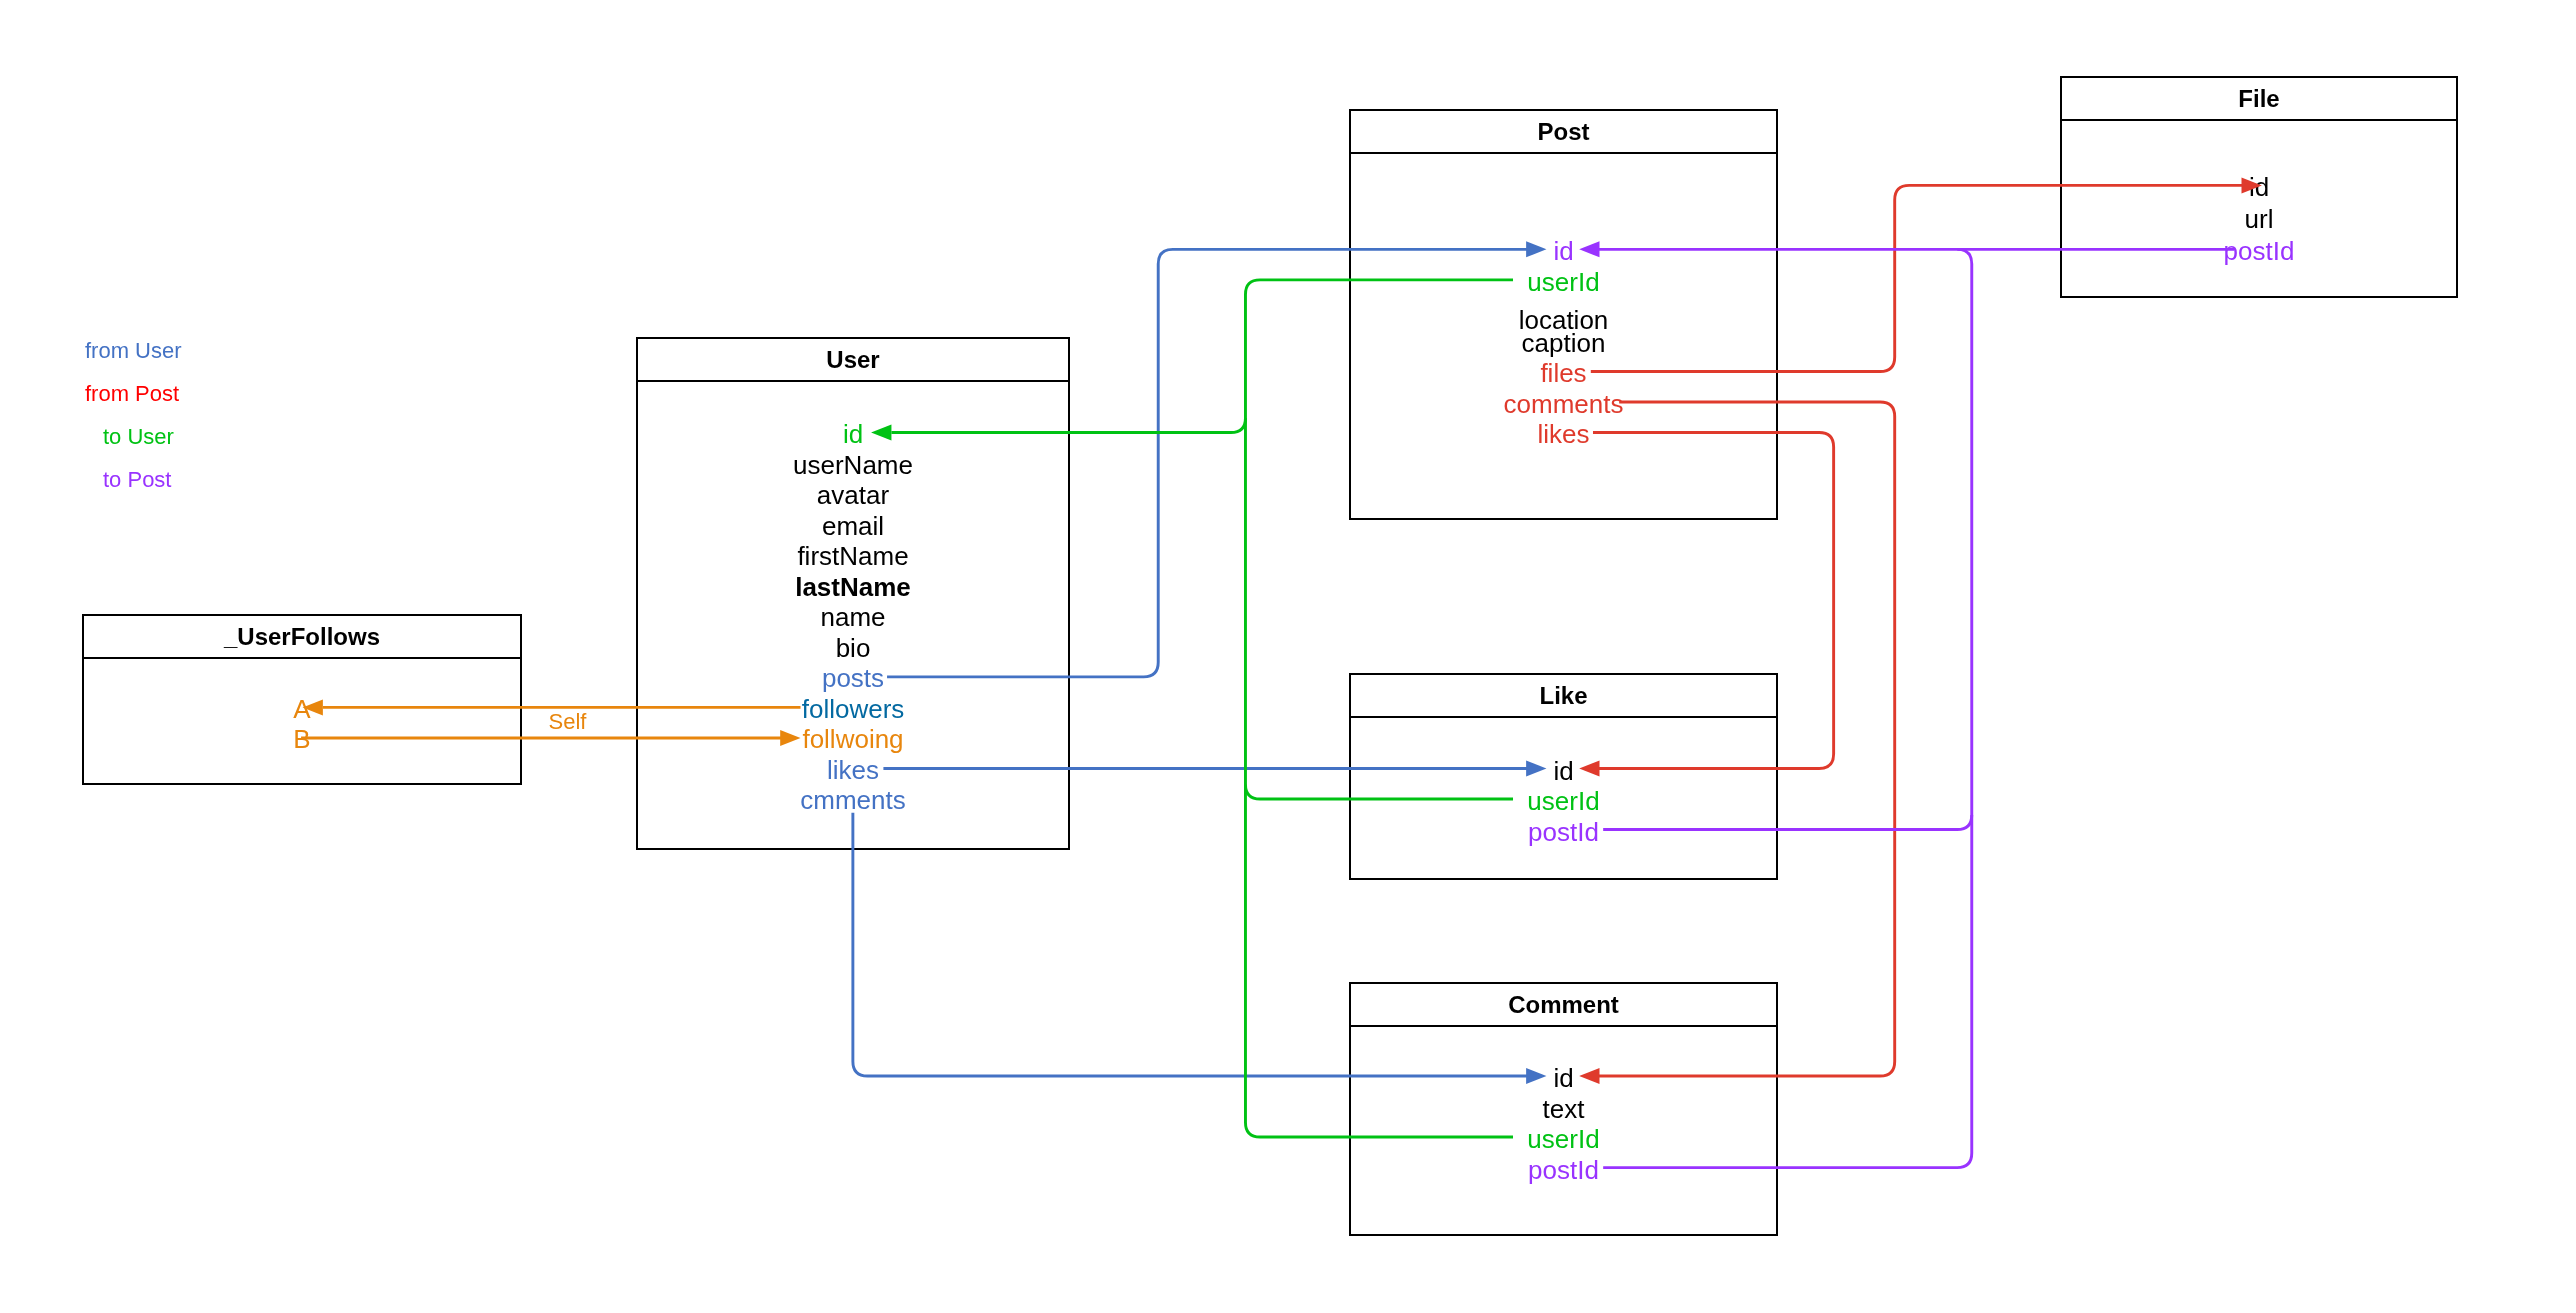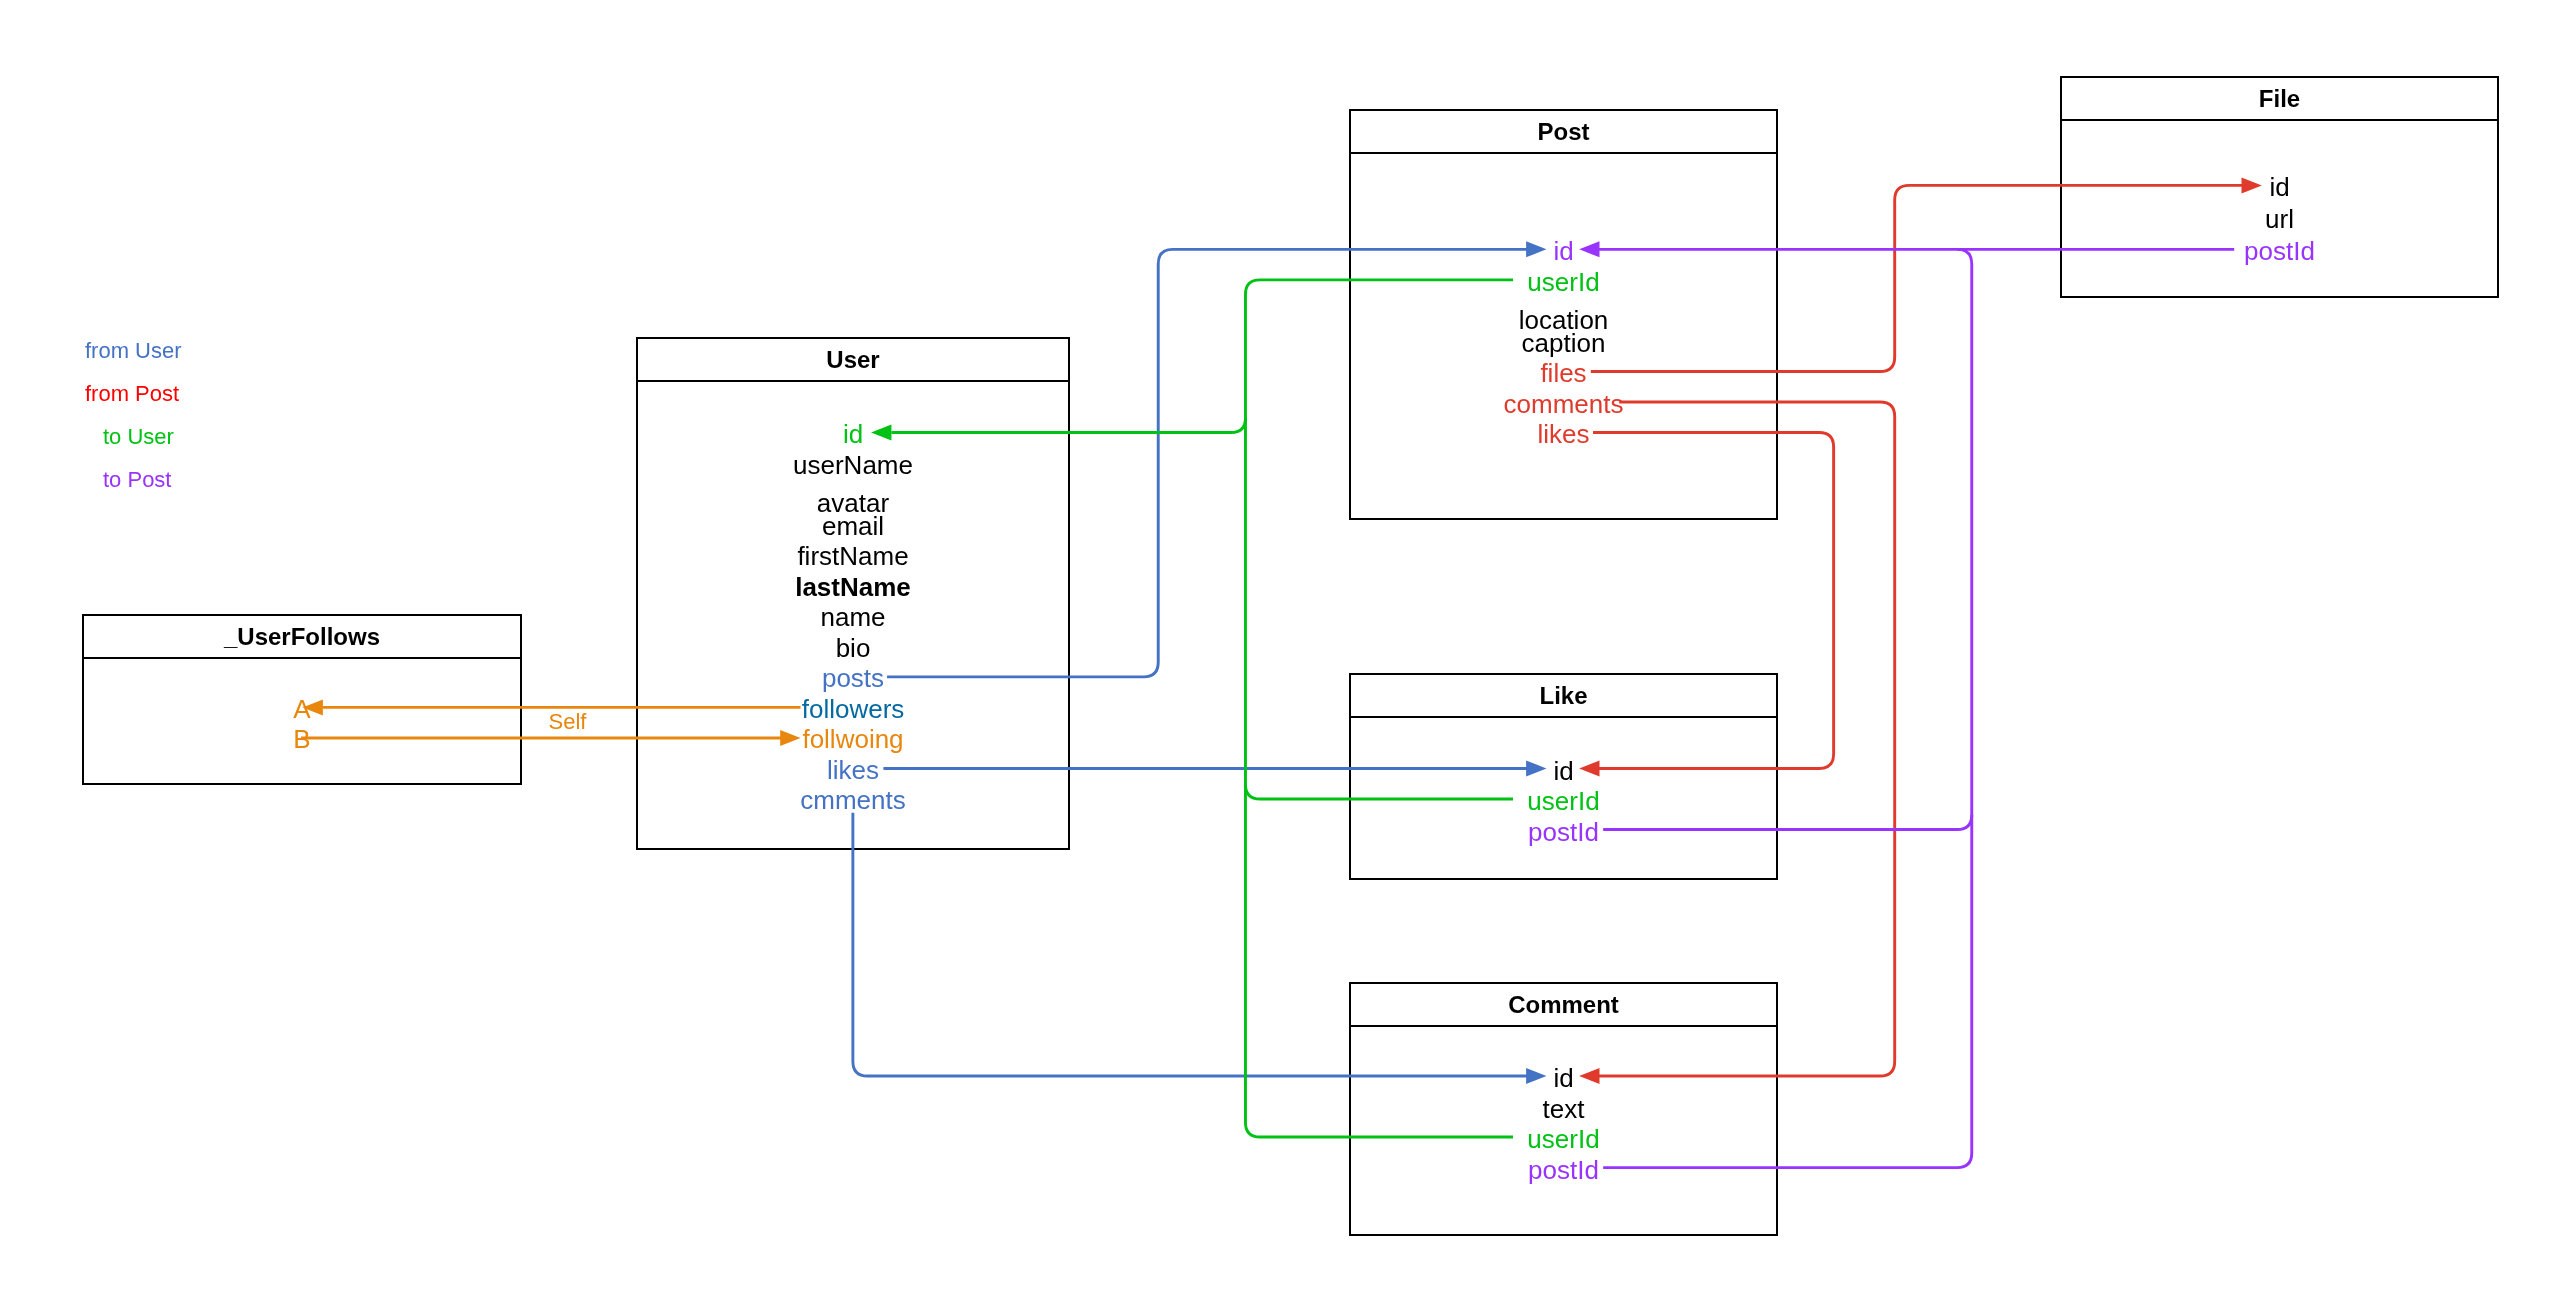--- a/index.html
+++ b/index.html
@@ -56,21 +56,21 @@
 </head>
 <body>
 
 <div id="canvas">
 
   <div class="legend-item" style="left: 85px; top: 336px; color: rgb(68, 114, 196);">from User</div>
   <div class="legend-item" style="left: 85px; top: 379px; color: rgb(255, 0, 0);">from Post</div>
   <div class="legend-item" style="left: 103px; top: 422px; color: rgb(0, 194, 20);">to User</div>
   <div class="legend-item" style="left: 103px; top: 465px; color: rgb(153, 51, 255);">to Post</div>
 
-  <div class="entity" style="left:2060px;top:76px;width:439px;height:222px;">
+  <div class="entity" style="left:2060px;top:76px;width:398px;height:222px;">
     <div class="titlebar">File</div>
     <div class="field" style="top: 94px; color: rgb(0, 0, 0);">id</div>
     <div class="field" style="top: 126px; color: rgb(0, 0, 0);">url</div>
     <div class="field" style="top: 158px; color: rgb(153, 51, 255);">postId</div>
   </div>
 
   <div class="entity" style="left:1349px;top:109px;width:429px;height:411px;">
     <div class="titlebar">Post</div>
     <div class="field" style="top: 125px; color: rgb(153, 51, 255);">id</div>
     <div class="field" style="top: 156px; color: rgb(0, 194, 20);">userId</div>
@@ -78,21 +78,21 @@
     <div class="field" style="top: 217px; color: rgb(0, 0, 0);">caption</div>
     <div class="field" style="top: 247px; color: rgb(223, 58, 44);">files</div>
     <div class="field" style="top: 278px; color: rgb(223, 58, 44);">comments</div>
     <div class="field" style="top: 308px; color: rgb(223, 58, 44);">likes</div>
   </div>
 
   <div class="entity" style="left:636px;top:337px;width:434px;height:513px;">
     <div class="titlebar">User</div>
     <div class="field" style="top: 80px; color: rgb(0, 194, 20);">id</div>
     <div class="field" style="top: 111px; color: rgb(0, 0, 0);">userName</div>
-    <div class="field" style="top: 141px; color: rgb(0, 0, 0); margin-top: 8px;">avatar</div>
+    <div class="field" style="top: 141px; color: rgb(0, 0, 0);">avatar</div>
     <div class="field" style="top: 172px; color: rgb(0, 0, 0);">email</div>
     <div class="field" style="top: 202px; color: rgb(0, 0, 0);">firstName</div>
     <div class="field" style="top: 233px; color: rgb(0, 0, 0); font-weight: bold;">lastName</div>
     <div class="field" style="top: 263px; color: rgb(0, 0, 0);">name</div>
     <div class="field" style="top: 294px; color: rgb(0, 0, 0);">bio</div>
     <div class="field" style="top: 324px; color: rgb(68, 114, 196);">posts</div>
     <div class="field" style="top: 355px; color: #0369a1;">followers</div>
     <div class="field" style="top: 385px; color: rgb(232, 134, 13);">follwoing</div>
     <div class="field" style="top: 416px; color: rgb(68, 114, 196);">likes</div>
     <div class="field" style="top: 446px; color: rgb(68, 114, 196);">cmments</div>

